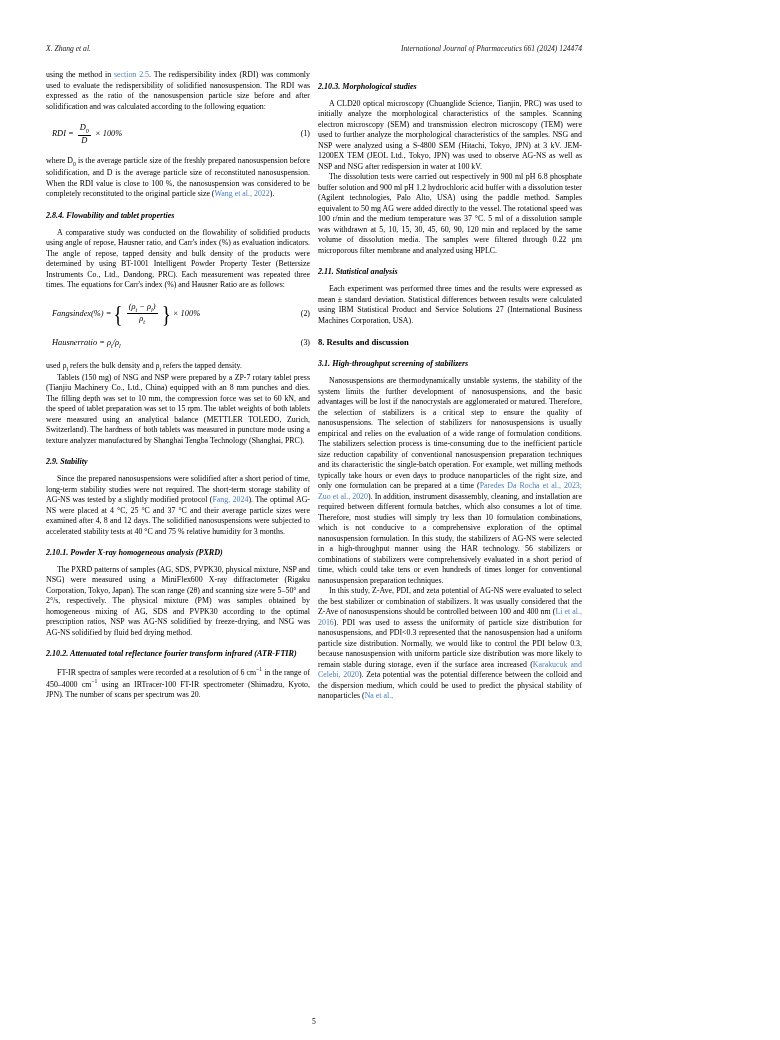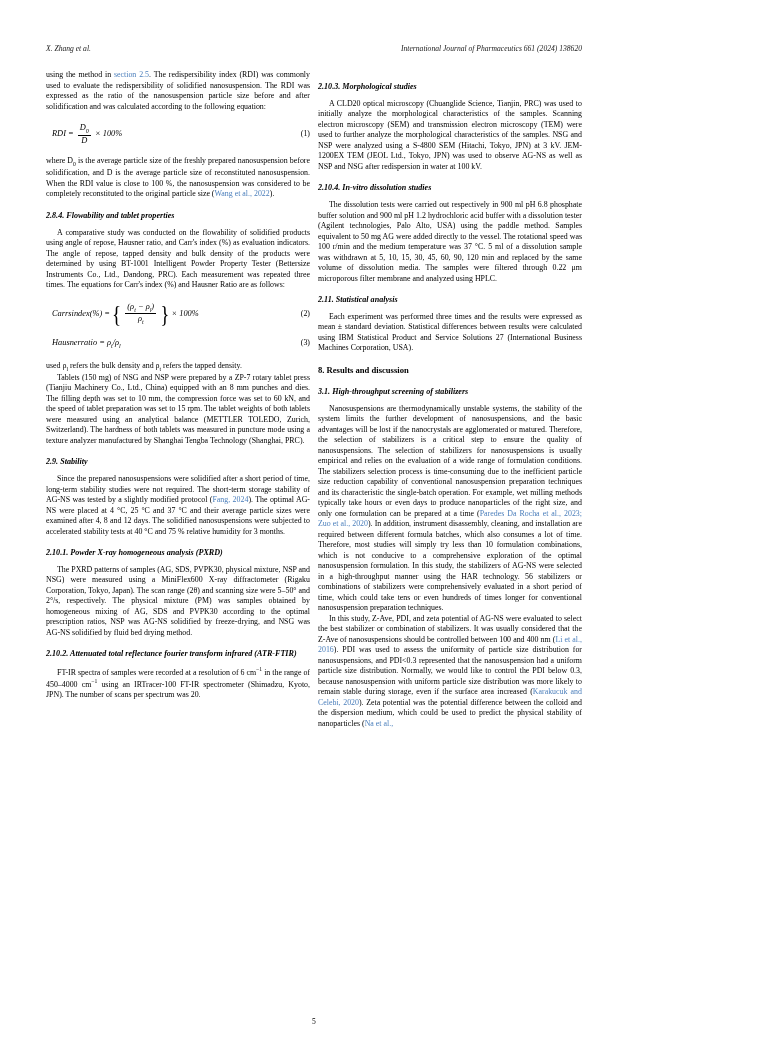--- a/index.html
+++ b/index.html
@@ -93,21 +93,21 @@
     font-size: 7.6px;
   }
 </style>
 </head>
 <body>
 
 <div class="page">
 
   <div class="runhead">
     <span class="left">X. Zhang et al.</span>
-    <span class="right">International Journal of Pharmaceutics 661 (2024) 138620</span>
+    <span class="right">International Journal of Pharmaceutics 661 (2024) 124474</span>
   </div>
 
   <div class="columns">
 
     <div class="col">
 
       <p class="para noindent"><span>using the method in </span><span class="link">section 2.5</span><span>. The redispersibility index (RDI) was commonly used to evaluate the redispersibility of solidified nanosuspension. The RDI was expressed as the ratio of the nanosuspension particle size before and after solidification and was calculated according to the following equation:</span></p>
 
       <div class="eqrow">
         <div class="eqbody">
@@ -121,21 +121,21 @@
         <div class="eqnum">(1)</div>
       </div>
 
       <p class="para noindent"><span>where D</span><sub>0</sub><span> is the average particle size of the freshly prepared nanosuspension before solidification, and D is the average particle size of reconstituted nanosuspension. When the RDI value is close to 100 %, the nanosuspension was considered to be completely reconstituted to the original particle size (</span><span class="link">Wang et al., 2022</span><span>).</span></p>
 
       <h3 class="sec-h">2.8.4.  Flowability and tablet properties</h3>
       <p class="para">A comparative study was conducted on the flowability of solidified products using angle of repose, Hausner ratio, and Carr's index (%) as evaluation indicators. The angle of repose, tapped density and bulk density of the products were determined by using BT-1001 Intelligent Powder Property Tester (Bettersize Instruments Co., Ltd., Dandong, PRC). Each measurement was repeated three times. The equations for Carr's index (%) and Hausner Ratio are as follows:</p>
 
       <div class="eqrow">
         <div class="eqbody">
-          <span>Carr</span><span style="font-style:italic">sindex(%) =</span>
+          <span>Fang</span><span style="font-style:italic">sindex(%) =</span>
           <span class="brace">{</span>
           <span class="frac">
             <span class="num"><span>(ρ</span><sub>t</sub><span> − ρ</span><sub>l</sub><span>)</span></span>
             <span class="den"><span>ρ</span><sub>t</sub></span>
           </span>
           <span class="brace">}</span>
           <span>× 100%</span>
         </div>
         <div class="eqnum">(2)</div>
       </div>
@@ -161,21 +161,20 @@
       <h3 class="sec-h">2.10.2.  Attenuated total reflectance fourier transform infrared (ATR-FTIR)</h3>
       <p class="para"><span>FT-IR spectra of samples were recorded at a resolution of 6 cm</span><sup>−1</sup><span> in the range of 450–4000 cm</span><sup>−1</sup><span> using an IRTracer-100 FT-IR spectrometer (Shimadzu, Kyoto, JPN). The number of scans per spectrum was 20.</span></p>
 
     </div>
 
     <div class="col">
 
       <h3 class="sec-h" style="margin-top:12px">2.10.3.  Morphological studies</h3>
       <p class="para">A CLD20 optical microscopy (Chuanglide Science, Tianjin, PRC) was used to initially analyze the morphological characteristics of the samples. Scanning electron microscopy (SEM) and transmission electron microscopy (TEM) were used to further analyze the morphological characteristics of the samples. NSG and NSP were analyzed using a S-4800 SEM (Hitachi, Tokyo, JPN) at 3 kV. JEM-1200EX TEM (JEOL Ltd., Tokyo, JPN) was used to observe AG-NS as well as NSP and NSG after redispersion in water at 100 kV.</p>
 
-      <h3 class="sec-h">2.10.4.  In-vitro dissolution studies</h3>
       <p class="para">The dissolution tests were carried out respectively in 900 ml pH 6.8 phosphate buffer solution and 900 ml pH 1.2 hydrochloric acid buffer with a dissolution tester (Agilent technologies, Palo Alto, USA) using the paddle method. Samples equivalent to 50 mg AG were added directly to the vessel. The rotational speed was 100 r/min and the medium temperature was 37 °C. 5 ml of a dissolution sample was withdrawn at 5, 10, 15, 30, 45, 60, 90, 120 min and replaced by the same volume of dissolution media. The samples were filtered through 0.22 μm microporous filter membrane and analyzed using HPLC.</p>
 
       <h3 class="sec-h">2.11.  Statistical analysis</h3>
       <p class="para">Each experiment was performed three times and the results were expressed as mean ± standard deviation. Statistical differences between results were calculated using IBM Statistical Product and Service Solutions 27 (International Business Machines Corporation, USA).</p>
 
       <h3 class="sec-h big">8.  Results and discussion</h3>
 
       <h3 class="sec-h">3.1.  High-throughput screening of stabilizers</h3>
       <p class="para"><span>Nanosuspensions are thermodynamically unstable systems, the stability of the system limits the further development of nanosuspensions, and the basic advantages will be lost if the nanocrystals are agglomerated or matured. Therefore, the selection of stabilizers is a critical step to ensure the quality of nanosuspensions. The selection of stabilizers for nanosuspensions is usually empirical and relies on the evaluation of a wide range of formulation conditions. The stabilizers selection process is time-consuming due to the inefficient particle size reduction capability of conventional nanosuspension preparation techniques and its characteristic the single-batch operation. For example, wet milling methods typically take hours or even days to produce nanoparticles of the right size, and only one formulation can be prepared at a time (</span><span class="link">Paredes Da Rocha et al., 2023; Zuo et al., 2020</span><span>). In addition, instrument disassembly, cleaning, and installation are required between different formula batches, which also consumes a lot of time. Therefore, most studies will simply try less than 10 formulation combinations, which is not conducive to a comprehensive exploration of the optimal nanosuspension formulation. In this study, the stabilizers of AG-NS were selected in a high-throughput manner using the HAR technology. 56 stabilizers or combinations of stabilizers were comprehensively evaluated in a short period of time, which could take tens or even hundreds of times longer for conventional nanosuspension preparation techniques.</span></p>
 

